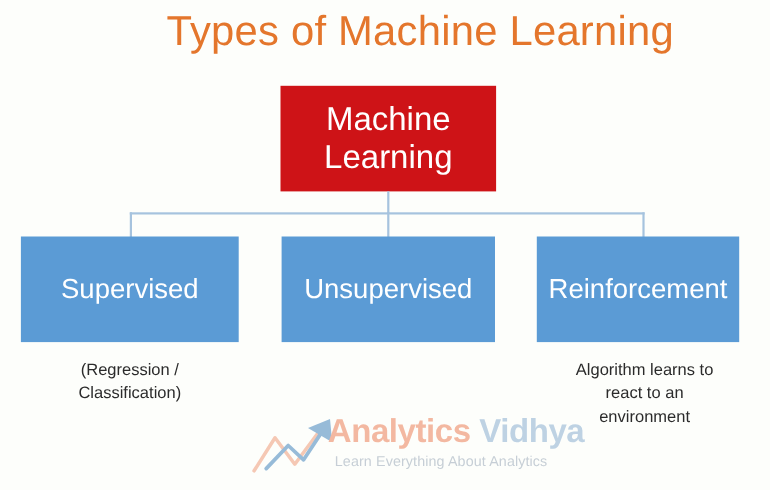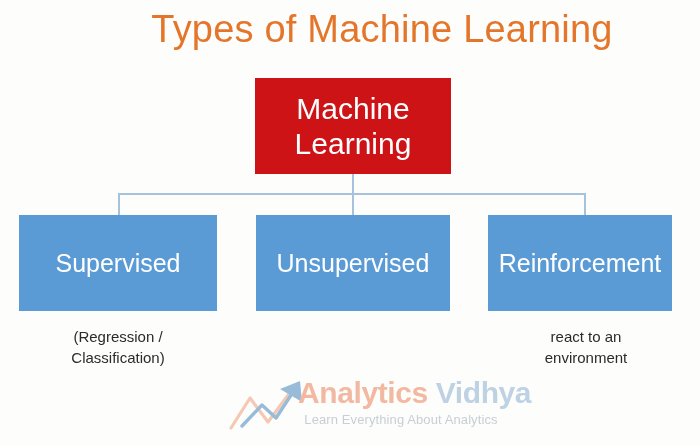--- a/index.html
+++ b/index.html
@@ -172,20 +172,21 @@
   </div>
   <div class="child-node" id="child-node-2" style="background-color: rgb(91, 155, 213); color: rgb(255, 255, 255);">
     <span>Reinforcement</span>
   </div>
 
   <div class="caption" id="caption-0" style="color: rgb(43, 43, 43);">
     <span class="cl">(Regression /</span>
     <span class="cl">Classification)</span>
   </div>
   <div class="caption" id="caption-2" style="color: rgb(43, 43, 43);">
+    <span class="cl">Algorithm learns to</span>
     <span class="cl">react to an</span>
     <span class="cl">environment</span>
   </div>
 
   <div id="watermark">
     <div id="watermark-mark">
       <svg width="80" height="54" viewBox="0 0 80 54" xmlns="http://www.w3.org/2000/svg">
         <polyline points="3,50 22,20 40,44 66,9" fill="none" stroke="#f5c4ae" stroke-width="3.2" stroke-linecap="round" stroke-linejoin="round"></polyline>
         <polyline points="14,48 34,27 48,40 69,8" fill="none" stroke="#8fb6d6" stroke-width="3.4" stroke-linecap="round" stroke-linejoin="round"></polyline>
         <polygon points="72,3 74,24 52,11" fill="#8fb6d6"></polygon>

